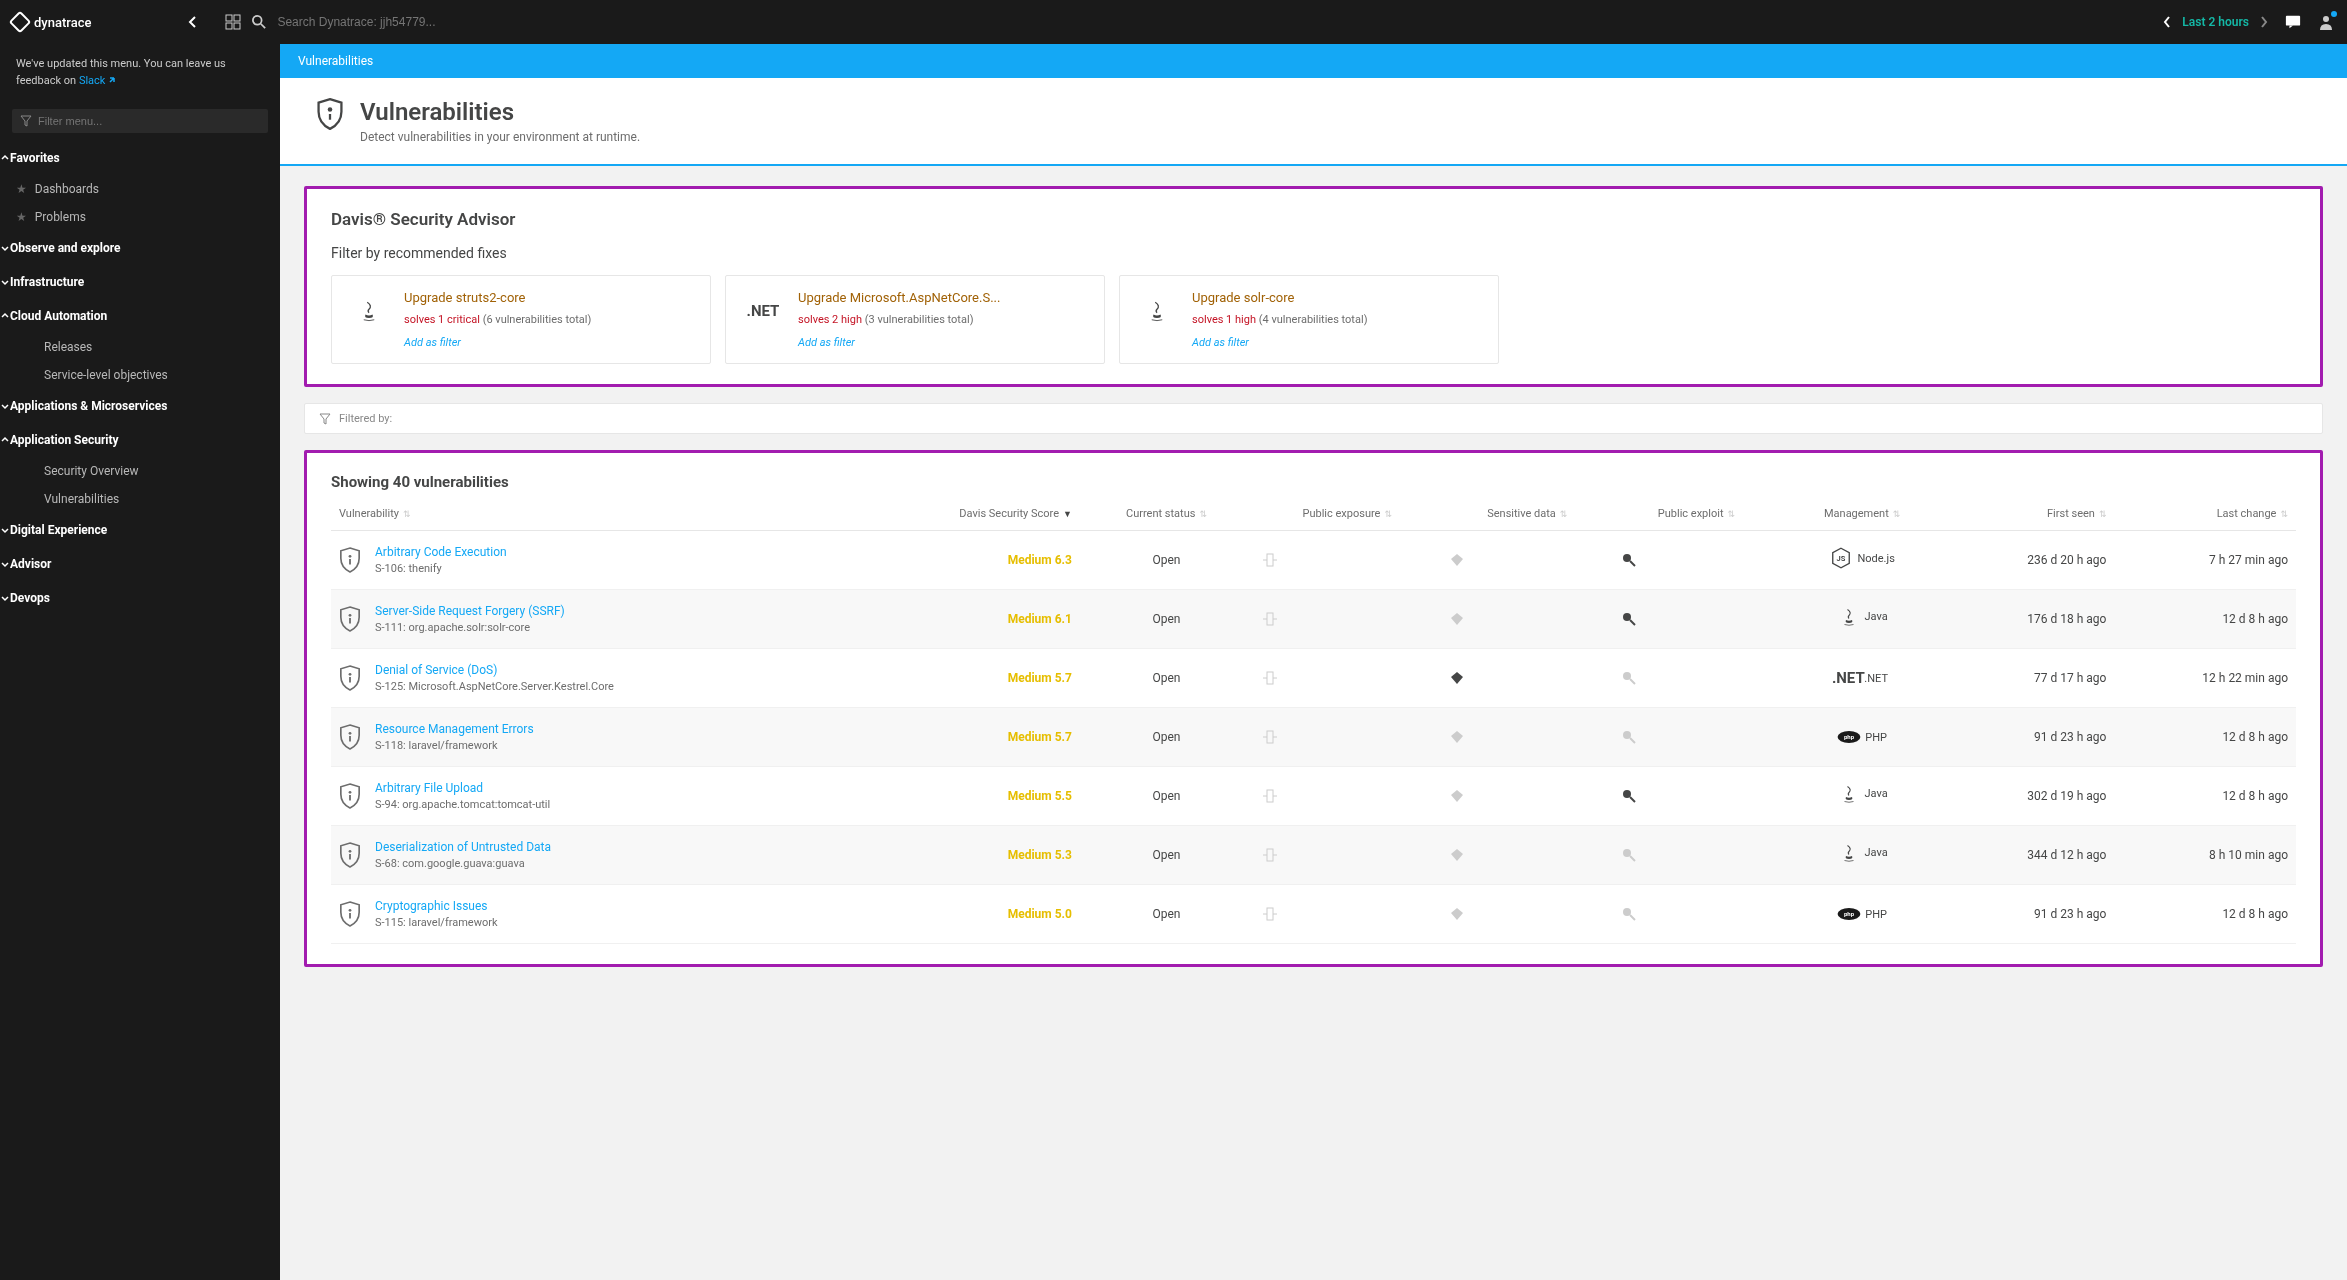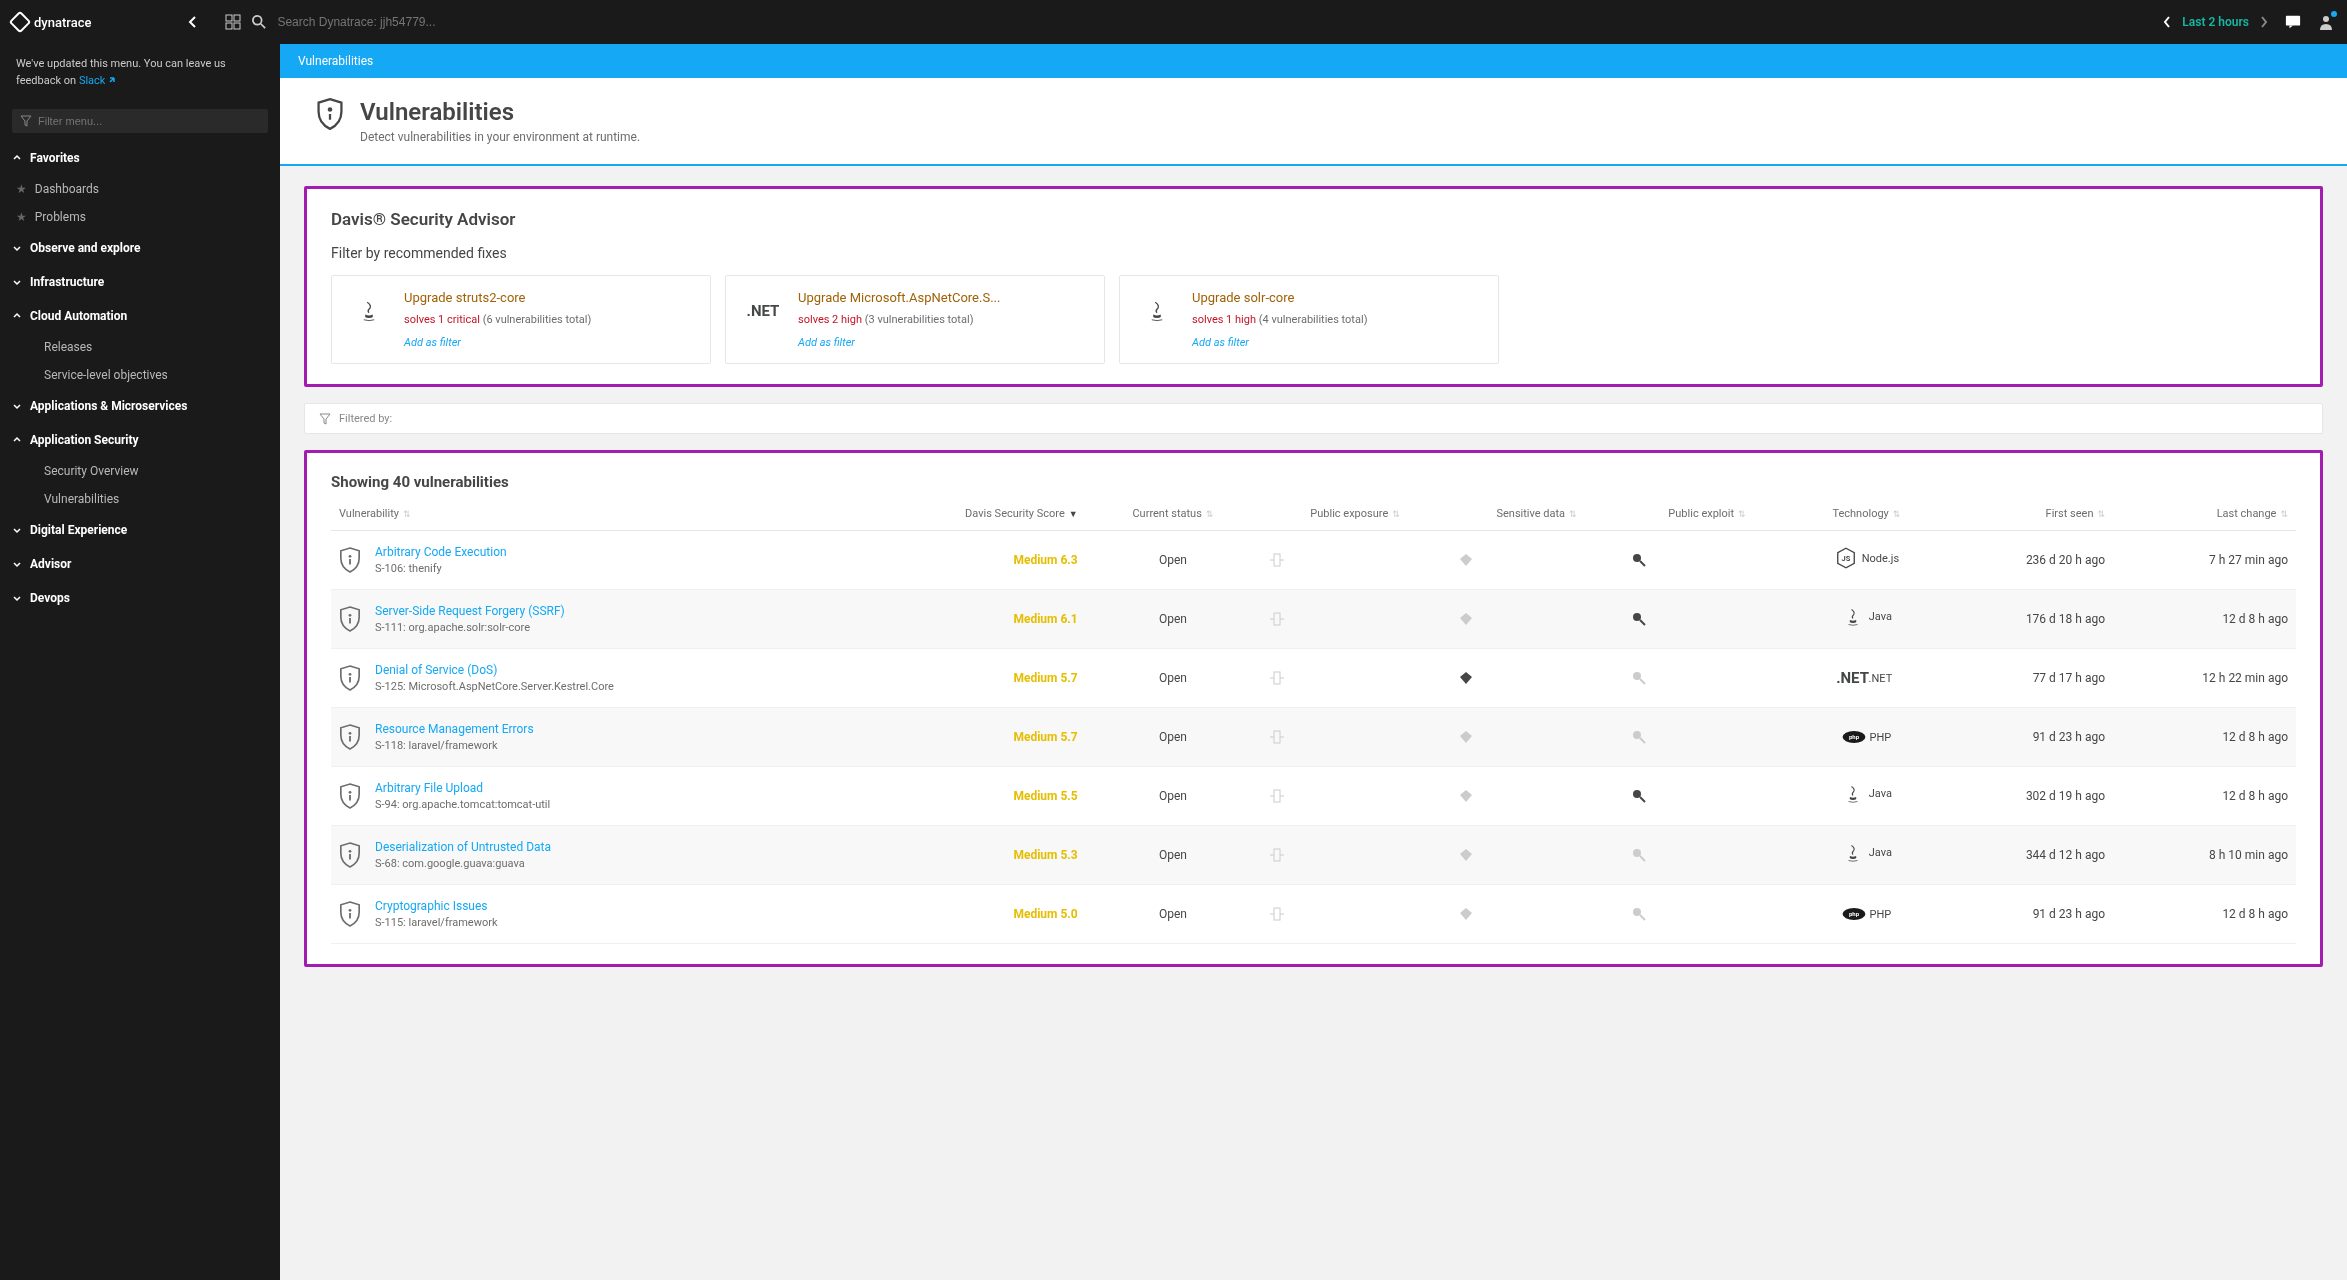--- a/index.html
+++ b/index.html
@@ -14,21 +14,21 @@
 .timeframe { display: flex; align-items: center; gap: 10px; font-size: 12px; font-weight: 600; }
 .nav-icon { width: 16px; height: 16px; display: flex; align-items: center; justify-content: center; cursor: pointer; }
 .notif-badge { width: 18px; height: 18px; position: relative; }
 .notif-dot { position: absolute; top: -2px; right: -2px; width: 6px; height: 6px; background: #14a8f5; border-radius: 50%; }
 .layout { display: flex; height: calc(100vh - 44px); }
 .sidebar { width: 280px; background: #1a1a1a; color: #ccc; overflow-y: auto; font-size: 12px; }
 .menu-notice { padding: 12px 16px; font-size: 11px; color: #ccc; line-height: 1.5; }
 .menu-notice a { color: #14a8f5; text-decoration: none; }
 .filter-menu { margin: 8px 12px; background: #2a2a2a; border-radius: 2px; display: flex; align-items: center; padding: 6px 8px; gap: 6px; color: #888; }
 .filter-menu input { background: transparent; border: none; color: #888; font-size: 11px; outline: none; flex: 1; }
-.nav-section { padding: 10px 12px; font-weight: 700; font-size: 12px; color: #fff; display: flex; align-items: center; gap: 8px; cursor: pointer; }
+.nav-section { padding: 10px 0; font-weight: 700; font-size: 12px; color: #fff; display: flex; align-items: center; cursor: pointer; }
 .nav-item { padding: 7px 16px 7px 44px; color: #b8b8b8; cursor: pointer; display: flex; align-items: center; gap: 8px; font-size: 12px; }
 .nav-item.starred { padding-left: 16px; }
 .chevron { width: 10px; height: 10px; display: inline-flex; align-items: center; justify-content: center; }
 .star { color: #666; font-size: 12px; }
 .main { flex: 1; background: #f2f2f2; overflow-y: auto; }
 .breadcrumb { background: #14a8f5; color: #fff; padding: 10px 18px; font-size: 12px; }
 .page-header { background: #fff; padding: 20px 24px 20px 36px; display: flex; align-items: flex-start; gap: 16px; border-bottom: 2px solid #14a8f5; }
 .shield-large { width: 28px; height: 32px; }
 .page-title { font-size: 24px; font-weight: 600; color: #454646; margin-bottom: 4px; }
 .page-subtitle { font-size: 12px; color: #6d6d6d; }
@@ -305,21 +305,21 @@
         <h2 class="results-header">Showing 40 vulnerabilities</h2>
         <table class="table">
           <thead>
             <tr>
               <th><span>Vulnerability</span><span class="sort-icon">⇅</span></th>
               <th class="right"><span>Davis Security Score</span><span class="sort-icon" style="color:#454646">▼</span></th>
               <th class="center"><span>Current status</span><span class="sort-icon">⇅</span></th>
               <th class="center"><span>Public exposure</span><span class="sort-icon">⇅</span></th>
               <th class="center"><span>Sensitive data</span><span class="sort-icon">⇅</span></th>
               <th class="center"><span>Public exploit</span><span class="sort-icon">⇅</span></th>
-              <th class="center"><span>Technology</span><span class="sort-icon">⇅</span></th>
+              <th class="center"><span>Management</span><span class="sort-icon">⇅</span></th>
               <th class="right"><span>First seen</span><span class="sort-icon">⇅</span></th>
               <th class="right"><span>Last change</span><span class="sort-icon">⇅</span></th>
             </tr>
           </thead>
           <tbody id="table-body">
               <tr>
                 <td>
                   <div class="vuln-cell">
                     <svg class="vuln-shield" viewBox="0 0 24 28">
                       <path d="M12 1 L22 4 V12 Q22 22 12 27 Q2 22 2 12 V4 Z" fill="none" stroke="#6d6d6d" stroke-width="1.8"></path>

